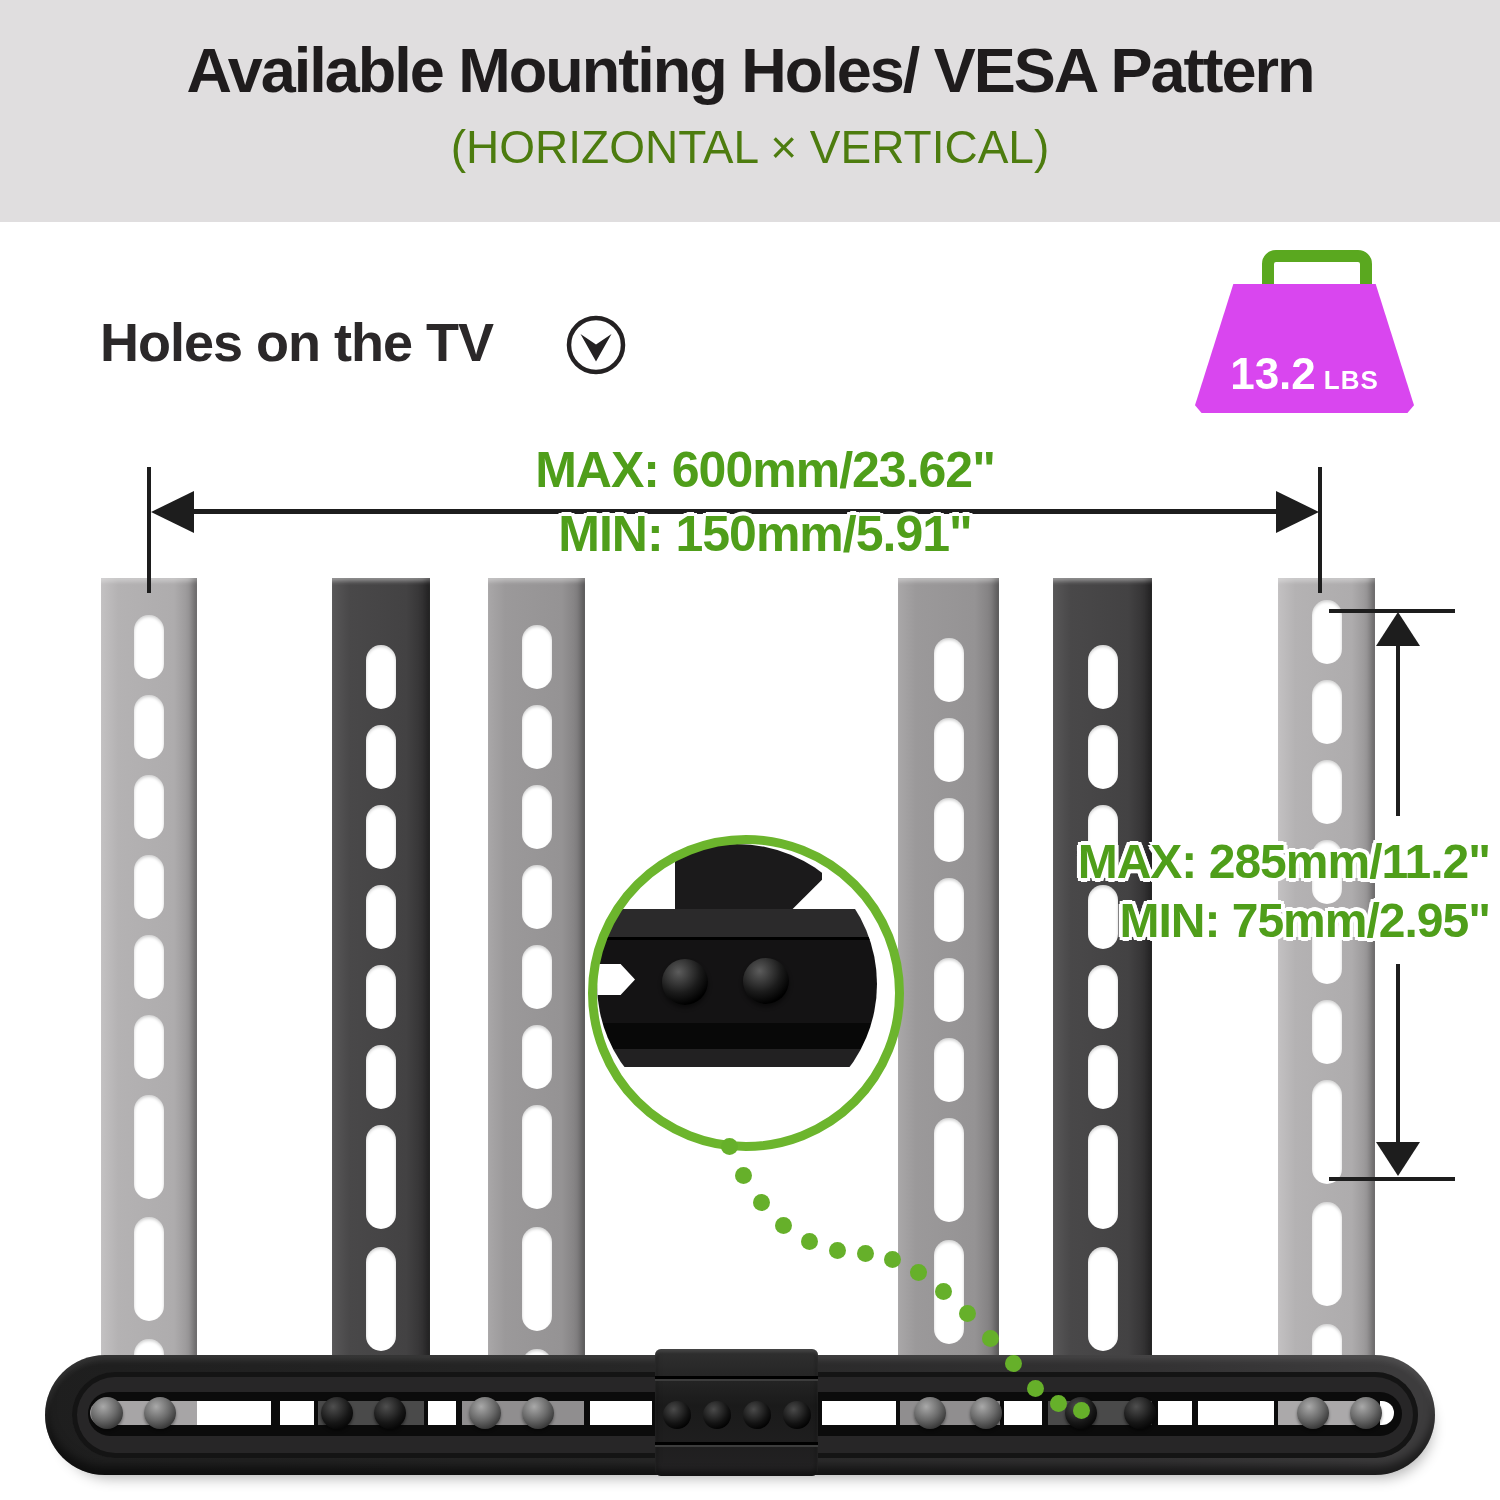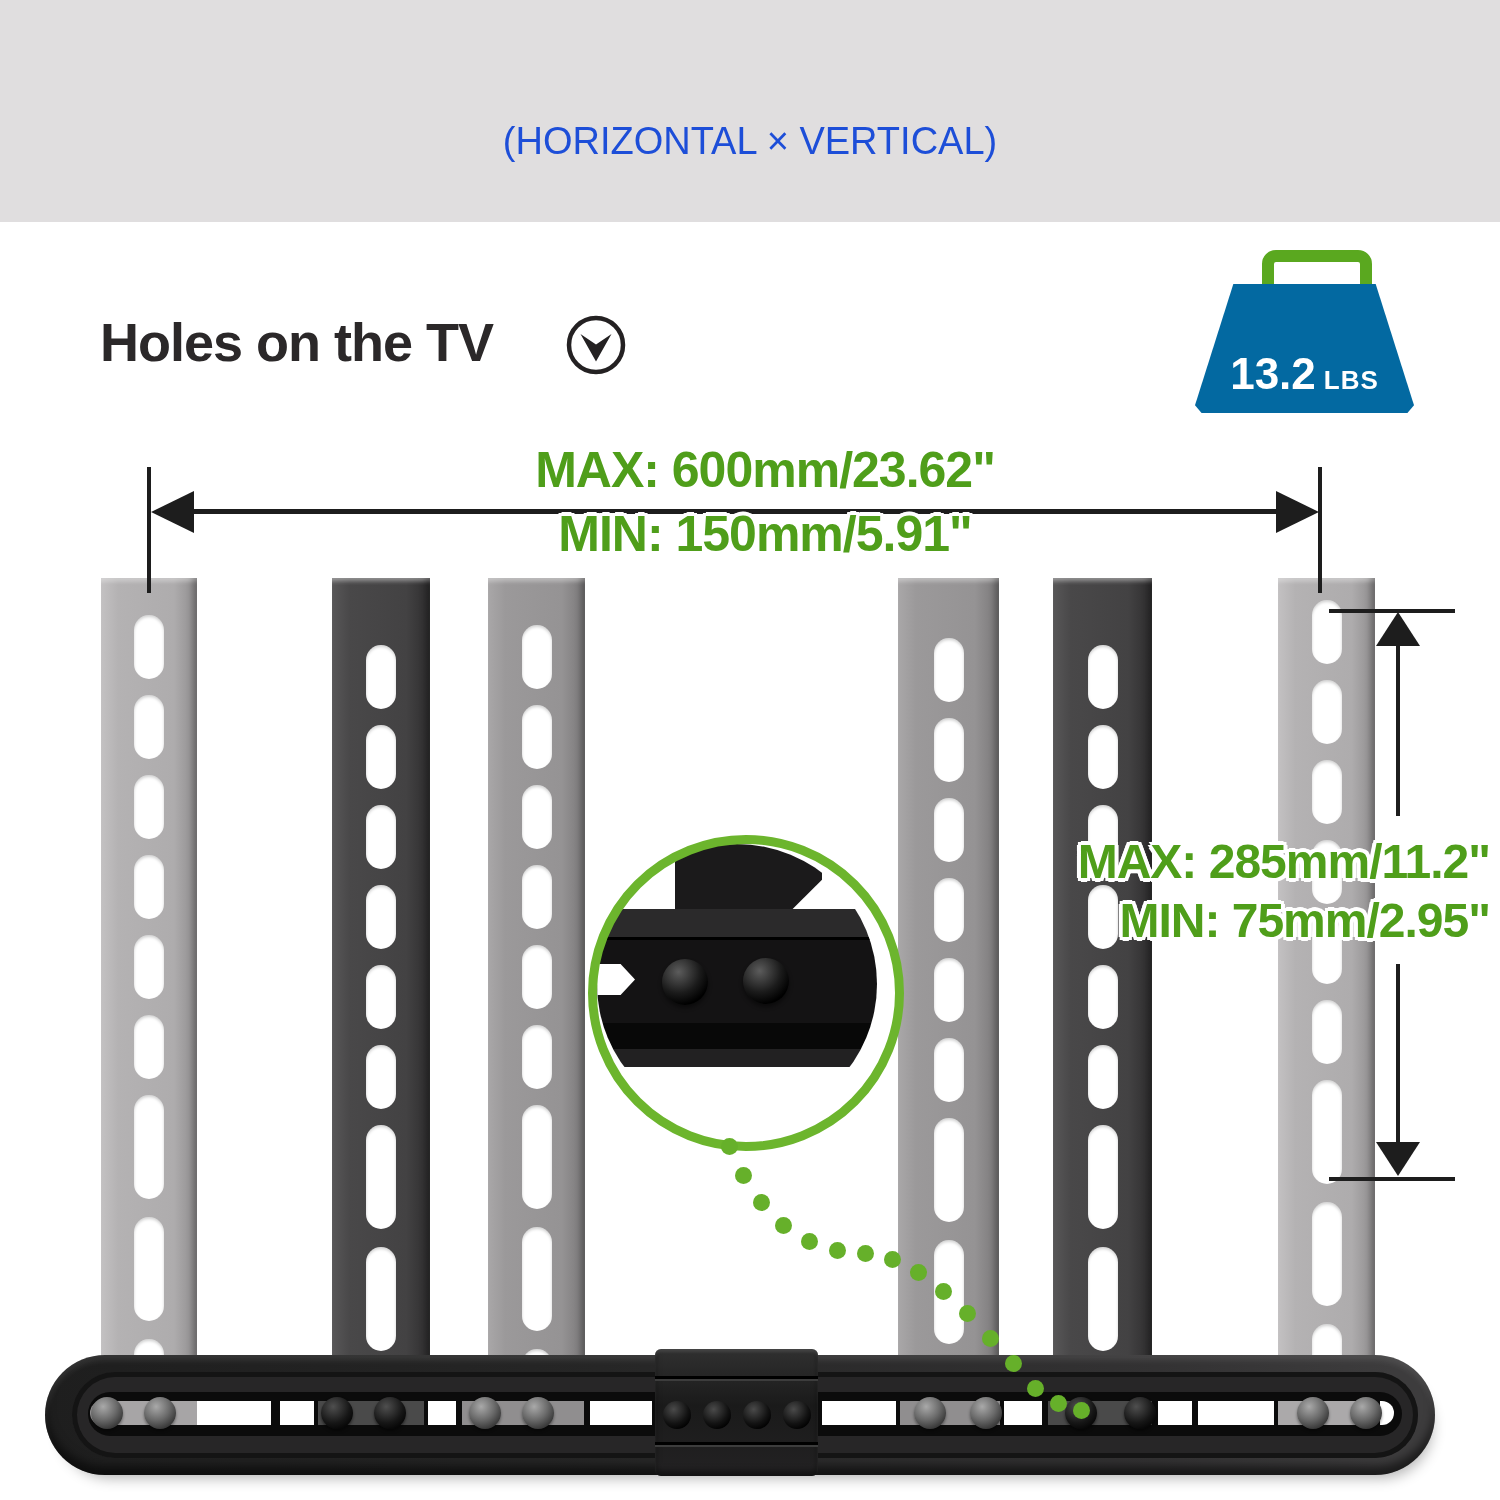--- a/index.html
+++ b/index.html
@@ -4,27 +4,27 @@
 <style>
   html,body{margin:0;padding:0;background:#fff;}
   #stage{
     position:relative;width:1500px;height:1500px;overflow:hidden;background:#ffffff;
     font-family:"Liberation Sans",sans-serif;
   }
   .abs{position:absolute;}
   
   .banner{left:0;top:0;width:1500px;height:222px;background:#e0dedf;text-align:center;}
   .banner-title{width:100%;top:34px;font-size:63px;font-weight:700;letter-spacing:-2px;color:#1f1c1d;}
-  .banner-subtitle{width:100%;top:120px;font-size:38px;font-weight:400;letter-spacing:0;color:#1d4ed8;}
+  .banner-subtitle{width:100%;top:120px;font-size:46px;font-weight:400;letter-spacing:0;color:#4d7c0f;}
   
   .mount-label{left:100px;top:311px;font-size:54px;font-weight:700;letter-spacing:-1px;color:#2b2829;}
   .mount-icon{left:564px;top:313px;width:64px;height:64px;}
   
   .wb-handle{left:1262px;top:250px;width:86px;height:52px;border:12px solid #5aa81f;border-radius:14px;background:transparent;}
-  .wb-body{left:1195px;top:284px;width:219px;height:129px;background:#0369a1;
+  .wb-body{left:1195px;top:284px;width:219px;height:129px;background:#d946ef;
     clip-path:polygon(17.5% 0%,82.5% 0%,100% 94%,97% 100%,3% 100%,0% 94%);}
   .wb-text{left:0;bottom:14px;width:100%;display:flex;justify-content:center;align-items:baseline;gap:8px;color:#fff;}
   .wb-value{font-size:44px;font-weight:700;}
   .wb-unit{font-size:26px;font-weight:700;letter-spacing:1px;}
   
   .dim-line{background:#1d1d1d;}
   .tri{width:0;height:0;}
   .tri-left{border-top:21px solid transparent;border-bottom:21px solid transparent;border-right:43px solid #1d1d1d;}
   .tri-right{border-top:21px solid transparent;border-bottom:21px solid transparent;border-left:43px solid #1d1d1d;}
   .tri-up{border-left:22px solid transparent;border-right:22px solid transparent;border-bottom:34px solid #1d1d1d;}
@@ -79,20 +79,21 @@
     background:radial-gradient(circle at 36% 28%,#5c5c5c,#1b1b1b 48%,#000 75%);box-shadow:0 3px 4px rgba(0,0,0,.45);}
   
   .dot{position:absolute;width:17px;height:17px;border-radius:50%;background:#66b02a;z-index:25;}
 </style>
 </head>
 <body>
 
 <div id="stage">
 
   <div class="abs banner">
+    <div class="abs banner-title">Available Mounting Holes/ VESA Pattern</div>
     <div class="abs banner-subtitle">(HORIZONTAL × VERTICAL)</div>
   </div>
 
   <div class="abs mount-label">Holes on the TV</div>
   <svg class="abs mount-icon" viewBox="0 0 64 64">
     <circle cx="32" cy="32" r="27" fill="none" stroke="#242122" stroke-width="4.5"></circle>
     <path d="M16.5 21 L32 48.5 L47.5 21 L32 31.5 Z" fill="#242122"></path>
   </svg>
 
   <div class="abs wb-handle"></div>

